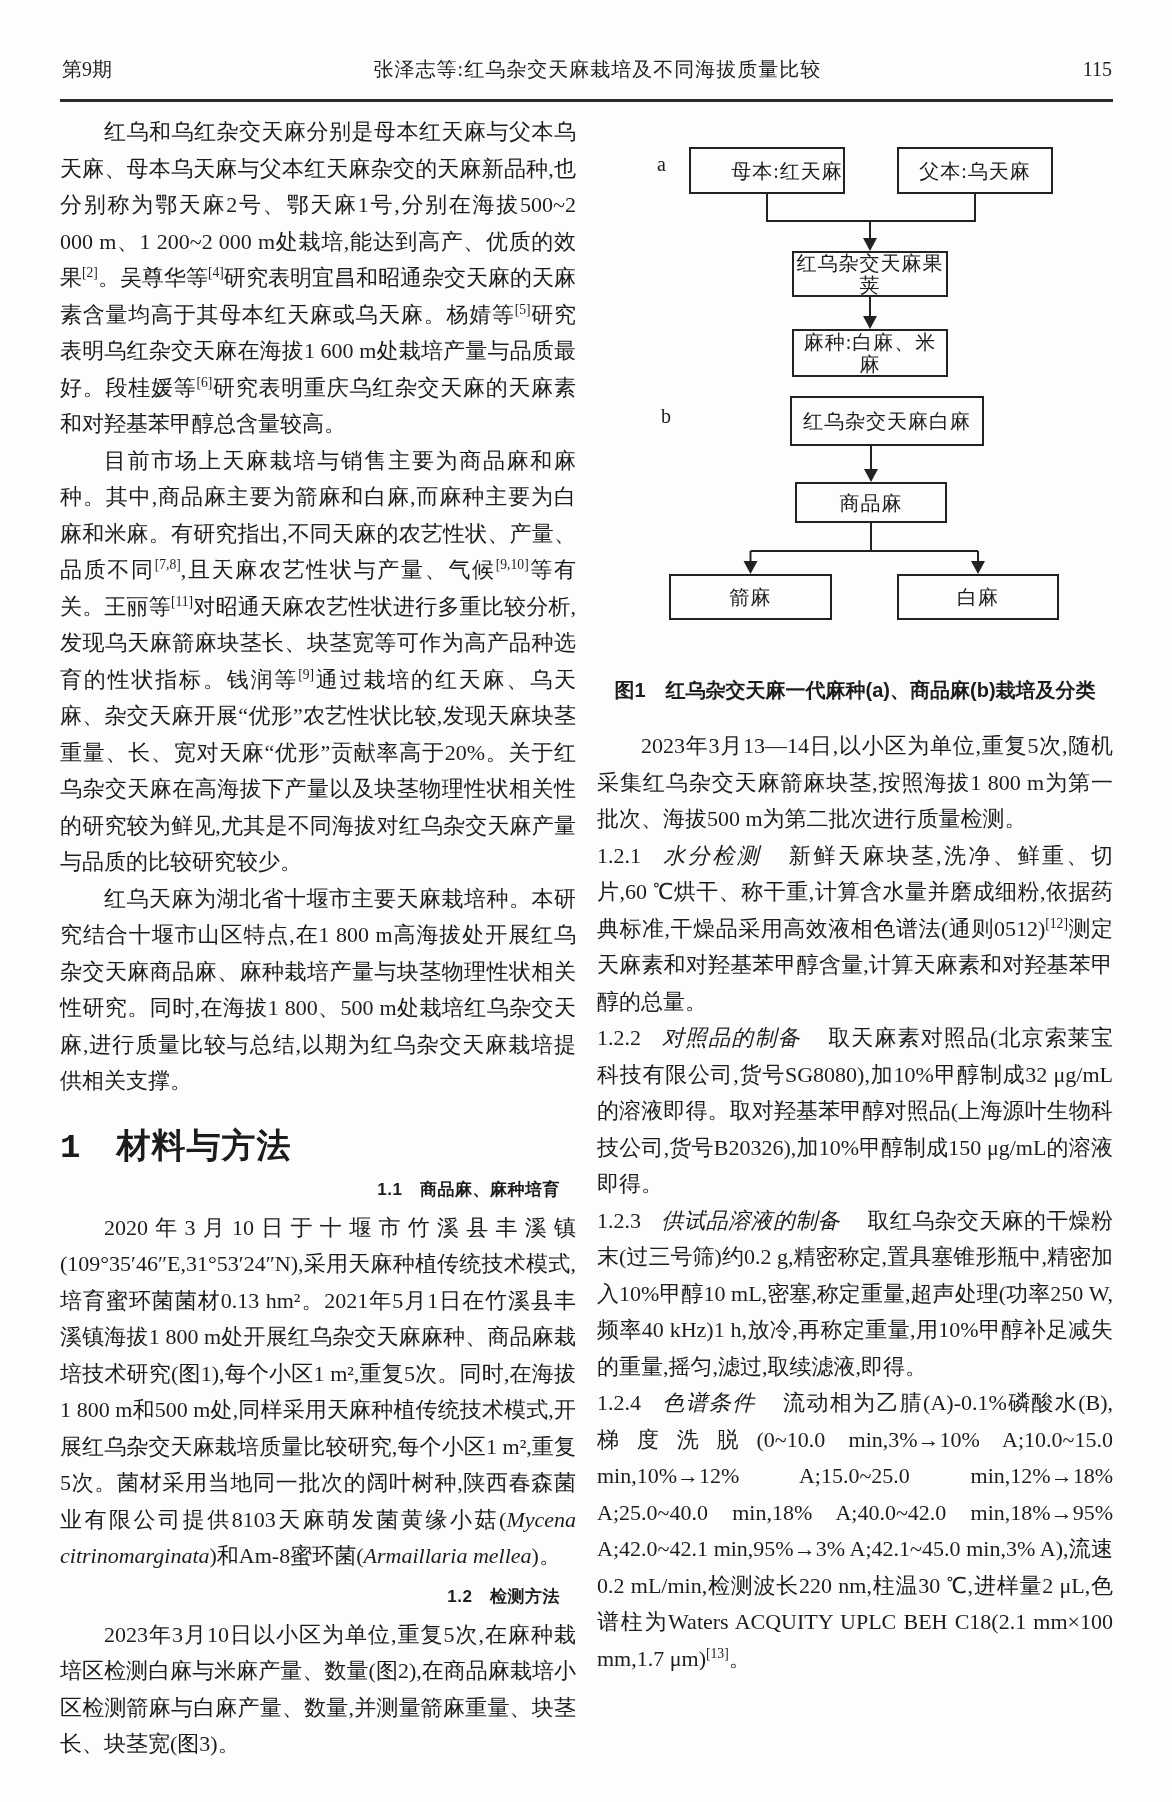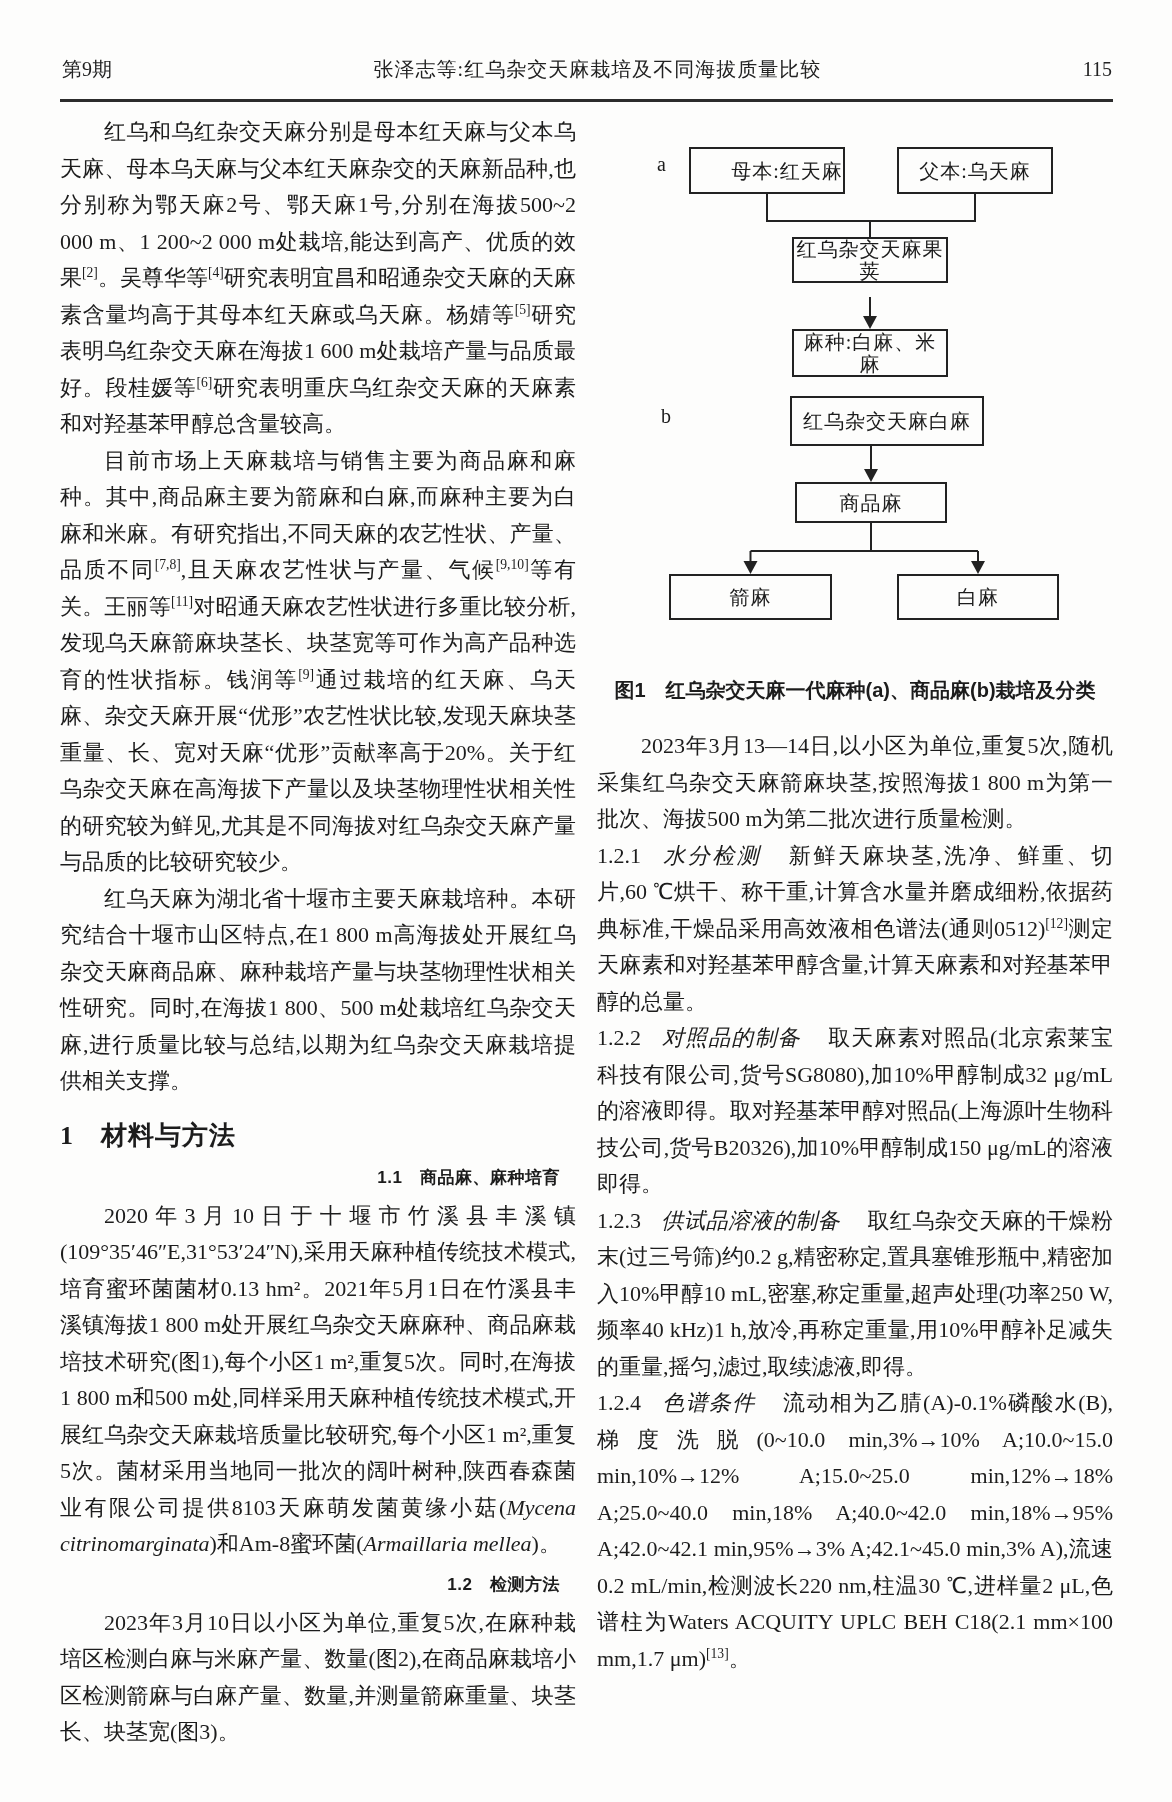--- a/index.html
+++ b/index.html
@@ -29,23 +29,23 @@
     position:absolute;top:114px;width:516px;
     font-size:22px;line-height:36.5px;
     text-align:justify;
     color:#1c1c1c;
   }
   .col-left{left:60px;}
   .col-right{left:597px;}
   p.body{margin:0;text-indent:2em;}
   p.body.runin{text-indent:0;}
   h2.section{
-    font-family:Liberation Serif, serif;
-    font-weight:bold;font-size:26px;line-height:32px;
-    margin:20px 0 12px;letter-spacing:1px;text-align:left;
+    font-family:Liberation Mono, monospace;
+    font-weight:bold;font-size:34px;line-height:32px;
+    margin:32px 0 12px;letter-spacing:1px;text-align:left;
   }
   h3.subsection{
     font-family:"Liberation Sans", sans-serif;
     font-weight:bold;font-size:17px;line-height:28px;
     margin:8px 16px 6px;letter-spacing:0.5px;text-align:right;
   }
   .seg-sup{font-size:0.62em;vertical-align:super;line-height:0;}
   .seg-i{font-style:italic;}
   .seg-num{margin-right:0.9em;}
   .seg-kai{font-style:italic;margin-right:1.25em;}
@@ -120,21 +120,21 @@
           <path d="M146.5 441 L160.5 441 L153.5 454 Z"></path>
           <path d="M374 441 L388 441 L381 454 Z"></path>
         </g>
       </svg>
 
       <span class="flabel" style="left:60px;top:26px;">a</span>
       <span class="flabel" style="left:64px;top:278px;">b</span>
 
       <div class="fbox" style="left:92px;top:27px;width:156px;height:47px;padding-left:40px;">母本:红天麻</div>
       <div class="fbox" style="left:300px;top:27px;width:156px;height:47px;">父本:乌天麻</div>
-      <div class="fbox" style="left:195px;top:117px;width:156px;height:46px;">红乌杂交天麻果荚</div>
+      <div class="fbox" style="left:195px;top:131px;width:156px;height:46px;">红乌杂交天麻果荚</div>
       <div class="fbox" style="left:195px;top:209px;width:156px;height:48px;">麻种:白麻、米麻</div>
       <div class="fbox" style="left:193px;top:276px;width:194px;height:50px;">红乌杂交天麻白麻</div>
       <div class="fbox" style="left:198px;top:362px;width:152px;height:41px;">商品麻</div>
       <div class="fbox" style="left:72px;top:454px;width:163px;height:46px;">箭麻</div>
       <div class="fbox" style="left:300px;top:454px;width:162px;height:46px;">白麻</div>
     </div>
 
     <p class="fig-caption">图1　红乌杂交天麻一代麻种(a)、商品麻(b)栽培及分类</p>
 
     <p class="body"><span>2023年3月13—14日,以小区为单位,重复5次,随机采集红乌杂交天麻箭麻块茎,按照海拔1 800 m为第一批次、海拔500 m为第二批次进行质量检测。</span></p>

